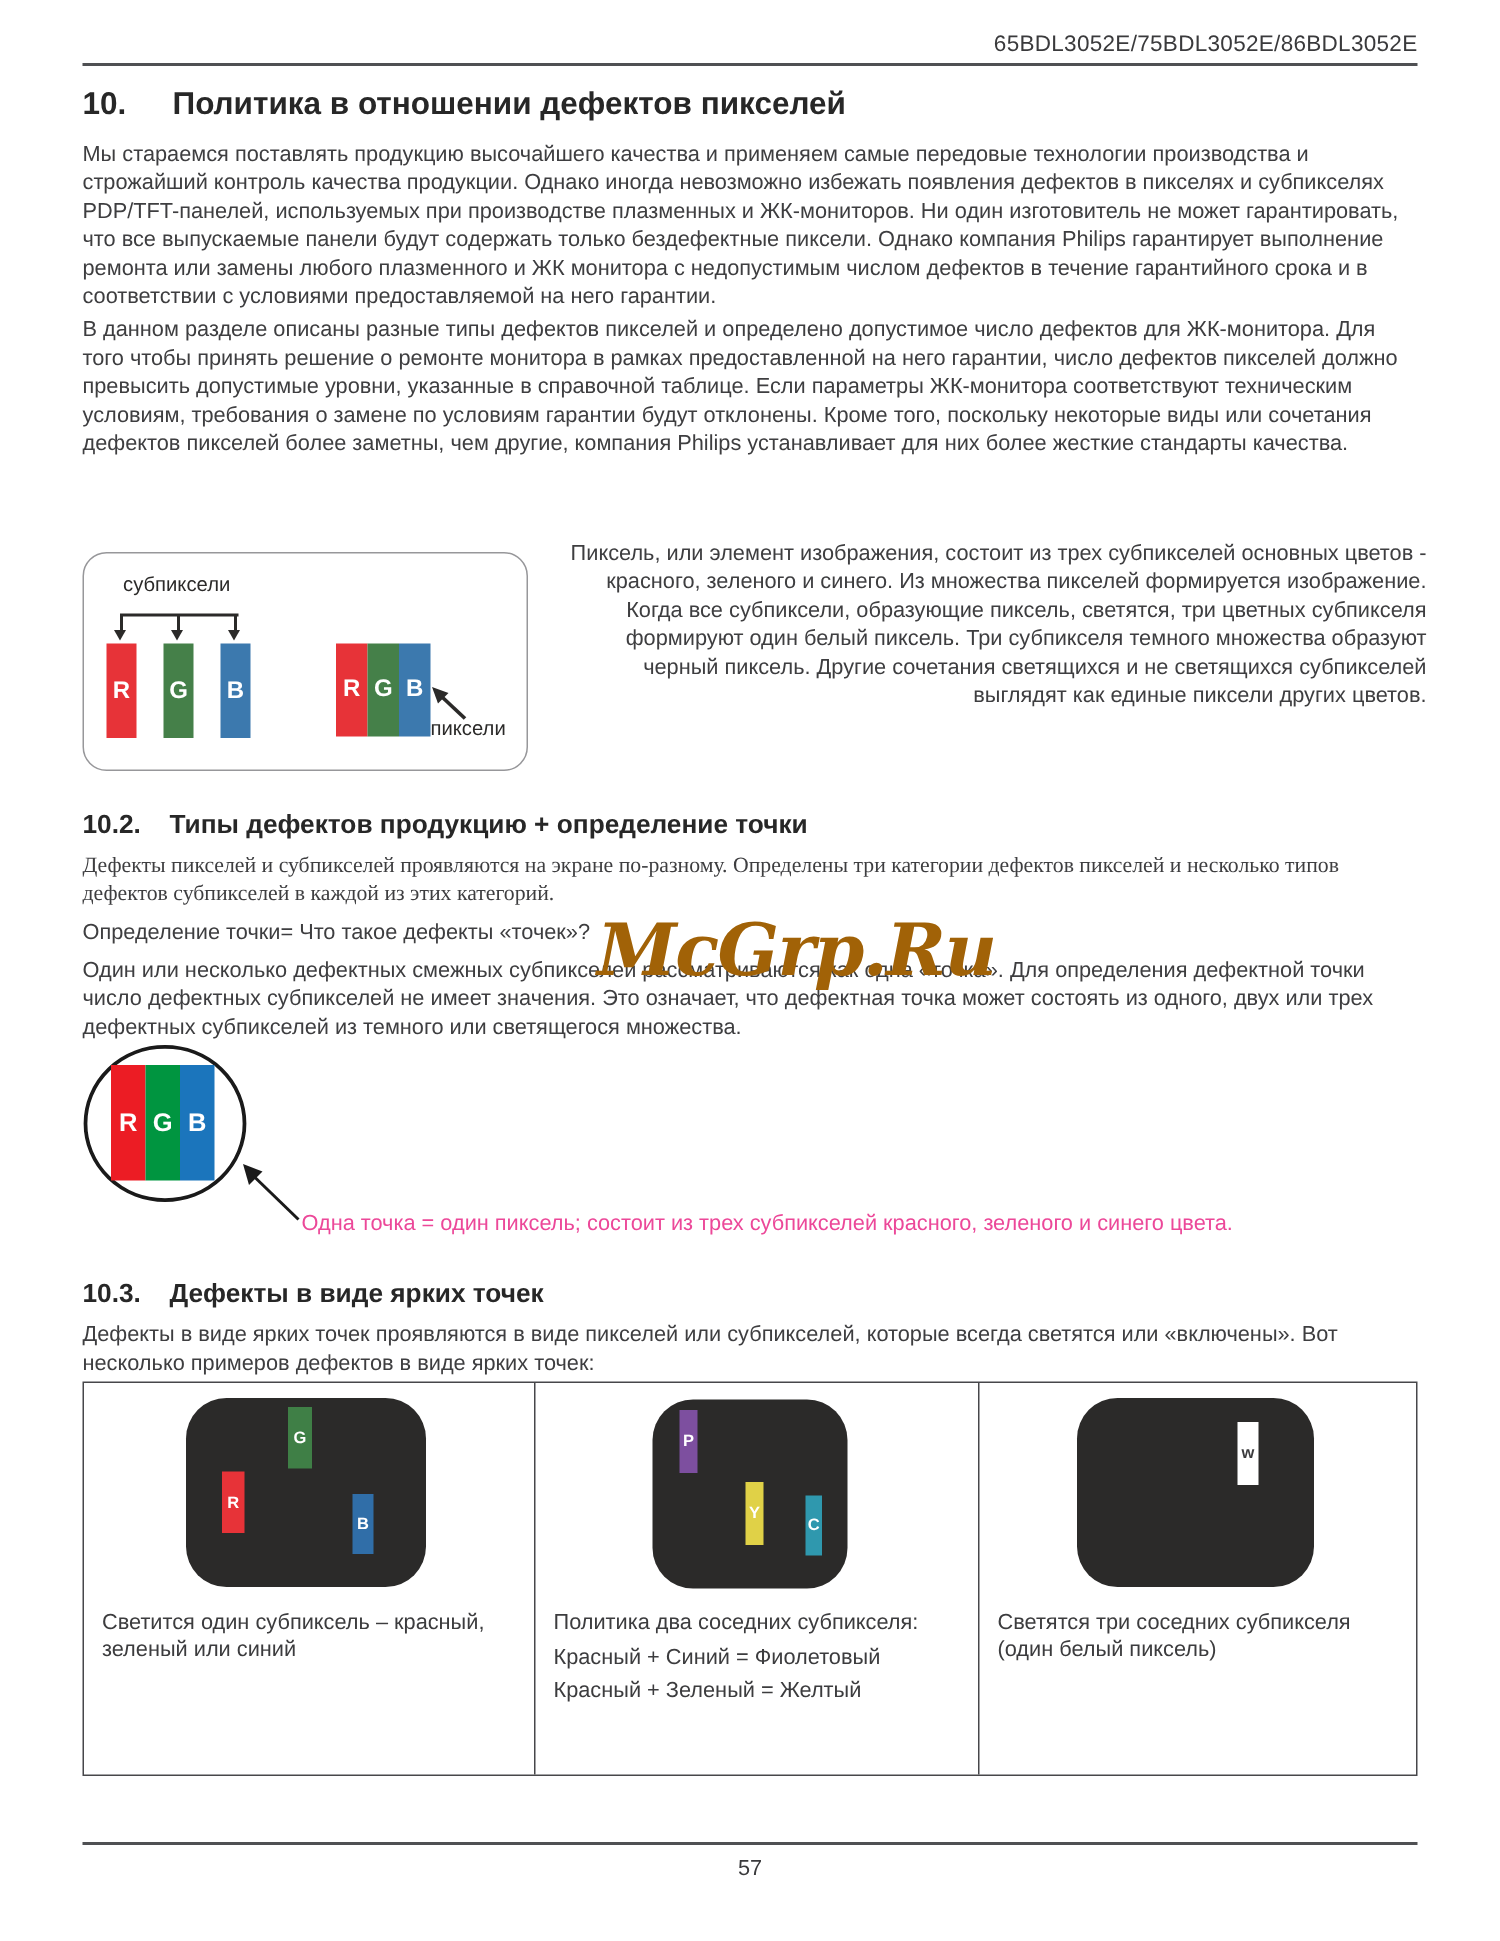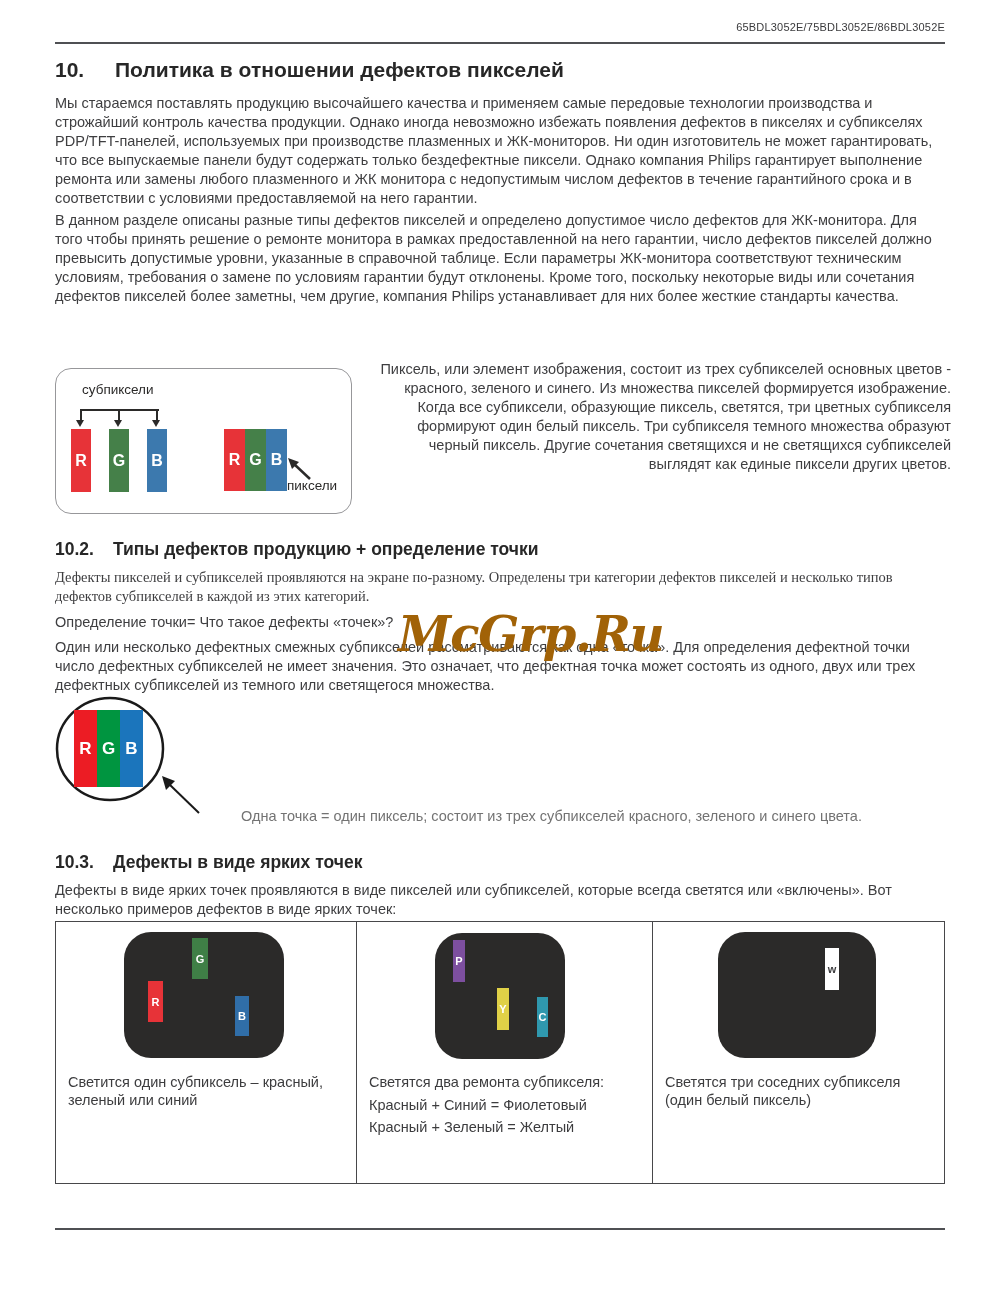--- a/index.html
+++ b/index.html
@@ -1,20 +1,20 @@
 <!DOCTYPE html>
 <html><head>
 <meta charset="utf-8">
 <style>
   html,body{margin:0;padding:0;background:#e9e9e9;}
   .page{position:relative;width:1000px;height:1294px;background:#ffffff;margin:0 auto;
         font-family:"Liberation Sans",sans-serif;color:#3e3e40;overflow:hidden;}
   .abs{position:absolute;}
   
-  .header{left:55px;right:55px;top:21px;text-align:right;font-size:11px;color:#3a3a3c;letter-spacing:.2px;}
+  .header{left:55px;right:55px;top:21px;text-align:right;font-size:15px;color:#3a3a3c;letter-spacing:.2px;}
   .header-rule{left:55px;right:55px;top:42px;height:2px;background:#4f5053;}
   
   .h1{left:55px;top:58px;font-size:21px;font-weight:bold;color:#272727;}
   .h1 .num{display:inline-block;width:60px;}
   .h2{font-size:17.5px;font-weight:bold;color:#272727;}
   .h2 .num{display:inline-block;width:58px;}
   
   .body-text{font-size:14.5px;line-height:19px;color:#3e3e40;}
   .p1{left:55px;top:94px;width:893px;}
   .p2{left:55px;top:211px;width:893px;}
@@ -43,21 +43,21 @@
        color:#fff;font-weight:bold;font-size:16px;}
   .sbar{top:60px;width:20px;height:63px;}
   .sbar1{left:15px;} .sbar2{left:53px;} .sbar3{left:91px;}
   .gbar{top:60px;width:21px;height:62px;}
   .gbar1{left:168px;} .gbar2{left:189px;} .gbar3{left:210px;}
   
   .dotdiag{left:45px;top:695px;width:900px;height:140px;}
   .dot-svg{left:0;top:0;}
   .cbar{top:15px;width:23px;height:77px;font-size:17px;}
   .cbar1{left:29px;} .cbar2{left:52px;} .cbar3{left:75px;}
-  .dot-caption{left:156px;top:113px;font-size:14.5px;color:#737373;margin-left:40px;}
+  .dot-caption{left:156px;top:113px;font-size:14.5px;color:#ec4899;}
   
   .watermark{left:398px;top:606px;font-family:"DejaVu Serif",serif;font-style:italic;font-weight:bold;
              font-size:48px;letter-spacing:-1px;z-index:5;}
   
   .defect-table{left:55px;top:921px;width:890px;height:263px;border:1px solid #47474a;
                 display:grid;grid-template-columns:301px 296px 289px;box-sizing:border-box;}
   .cell{position:relative;border-right:1px solid #47474a;}
   .cell:last-child{border-right:none;}
   .pixrect{position:absolute;background:#2b2a29;border-radius:27px;}
   .pixbar{position:absolute;display:flex;align-items:center;justify-content:center;font-weight:bold;}
@@ -158,32 +158,33 @@
             <span class="pixbar-letter" style="color: rgb(255, 255, 255);">P</span>
           </span>
           <span class="pixbar" style="left: 62px; top: 55px; width: 12px; height: 42px; background-color: rgb(224, 209, 71);">
             <span class="pixbar-letter" style="color: rgb(255, 255, 255);">Y</span>
           </span>
           <span class="pixbar" style="left: 102px; top: 64px; width: 11px; height: 40px; background-color: rgb(47, 152, 174);">
             <span class="pixbar-letter" style="color: rgb(255, 255, 255);">C</span>
           </span>
         </div>
       <div class="caption">
-          <div class="cap-line">Светятся два ремонта субпикселя:</div>
+          <div class="cap-line">Политика два соседних субпикселя:</div>
           <div class="cap-line">Красный + Синий = Фиолетовый</div>
           <div class="cap-line">Красный + Зеленый = Желтый</div>
         </div>
     </div>
     <div class="cell">
       <div class="pixrect" style="left: 65px; top: 10px; width: 158px; height: 126px;">
           <span class="pixbar" style="left: 107px; top: 16px; width: 14px; height: 42px; background-color: rgb(255, 255, 255);">
             <span class="pixbar-letter" style="color: rgb(60, 60, 62);">w</span>
           </span>
         </div>
       <div class="caption">
           <div class="cap-line">Светятся три соседних субпикселя (один белый пиксель)</div>
         </div>
     </div>
   </div>
 
   <div class="abs footer-rule"></div>
+  <div class="abs page-num">57</div>
 
 </div>
 
 </body></html>

